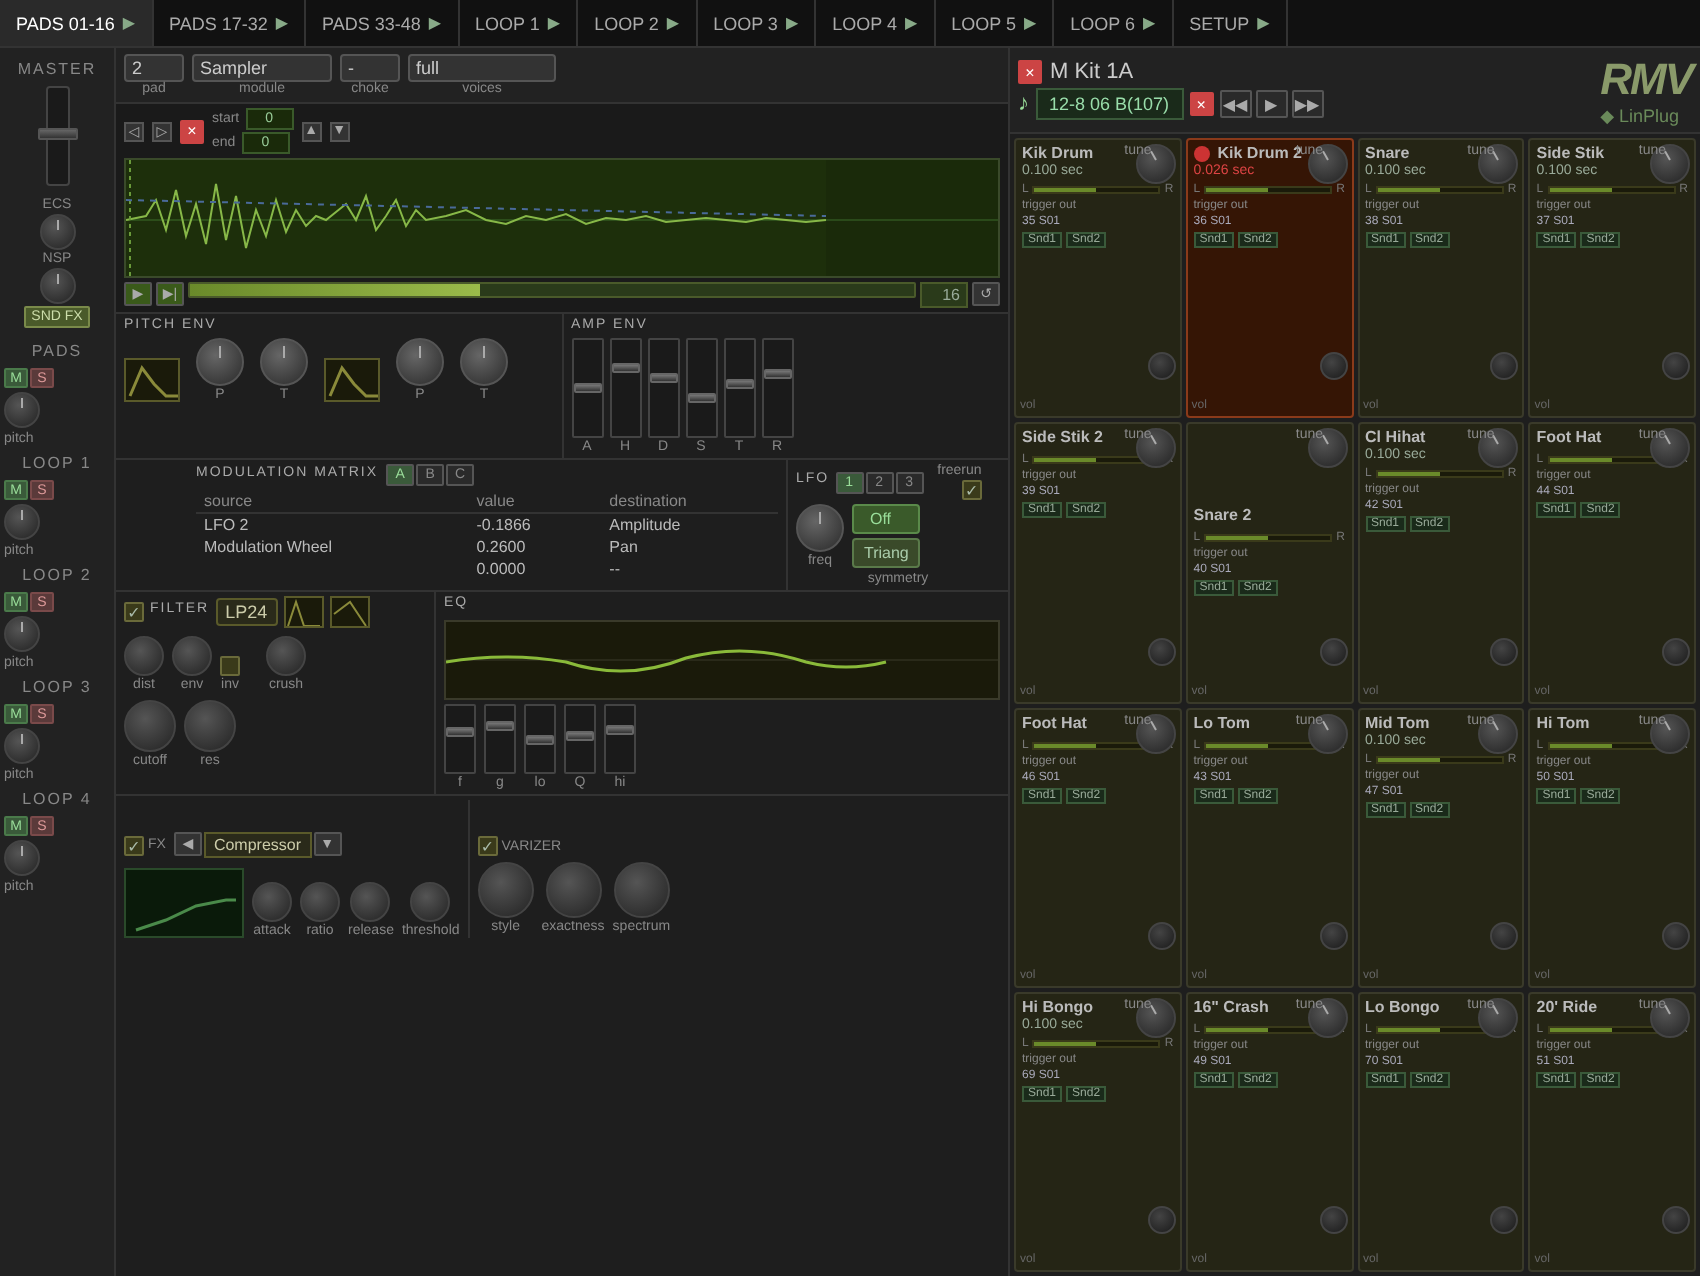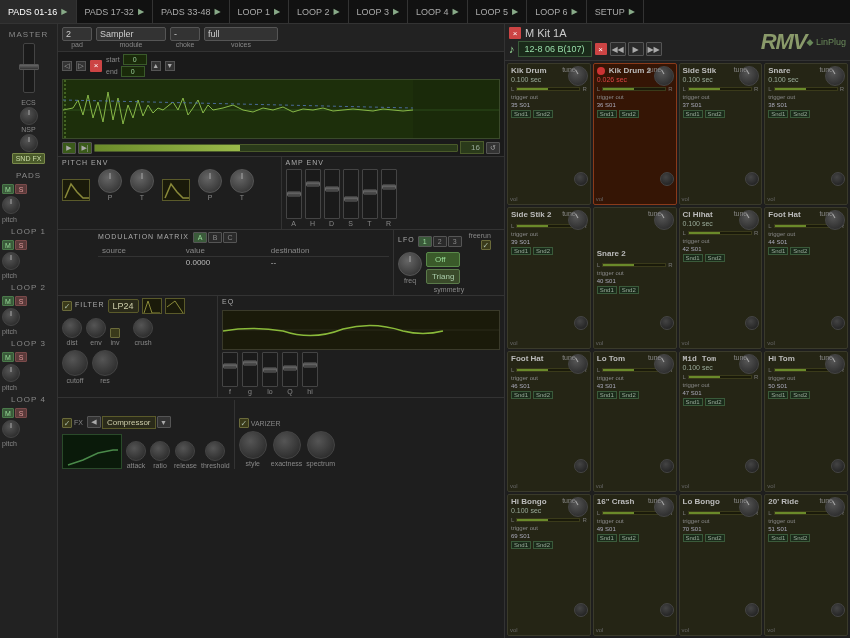--- a/index.html
+++ b/index.html
@@ -192,21 +192,20 @@
       height: 60px;
       position: relative;
       overflow: hidden;
     }
     .waveform-svg {
       width: 100%;
       height: 100%;
     }
     .waveform-controls {
       display: flex;
-      align-items: center;
       gap: 2px;
       margin-top: 2px;
     }
     .progress-bar {
       flex: 1;
       height: 8px;
       background: #2a3a1a;
       border: 1px solid #4a5a2a;
       border-radius: 1px;
       position: relative;
@@ -1033,20 +1032,30 @@
         <table class="mod-table">
           <thead>
             <tr>
               <th>source</th>
               <th>value</th>
               <th>destination</th>
             </tr>
           </thead>
           <tbody>
             <tr>
+              <td>LFO 2</td>
+              <td>-0.1866</td>
+              <td>Amplitude</td>
+            </tr>
+            <tr>
+              <td>Modulation Wheel</td>
+              <td>0.2600</td>
+              <td>Pan</td>
+            </tr>
+            <tr>
               <td></td>
               <td>0.0000</td>
               <td>--</td>
             </tr>
           </tbody>
         </table>
       </div>
       <div class="lfo-part">
         <div class="lfo-inner">
           <div class="lfo-row-top">
@@ -1243,21 +1252,21 @@
           <span class="musical-note">♪</span>
           <div class="tempo-display">12-8 06 B(107)</div>
           <div class="close-x">×</div>
           <div class="drum-header-controls">
             <div class="transport-btn">◀◀</div>
             <div class="transport-btn">▶</div>
             <div class="transport-btn">▶▶</div>
           </div>
         </div>
       </div>
-      <div style="display:flex; flex-direction:row; align-items:center;">
+      <div style="display:flex; flex-direction:column; align-items:flex-start;">
         <div class="rmv-logo">RMV</div>
         <div style="font-size:9px; color:#6a8a5a;">◆ <span>LinPlug</span></div>
       </div>
     </div>
 
     <div class="drum-grid" id="drum-grid">
     <div class="drum-row">
           <div class="drum-pad">
         <div style="display:flex; align-items:center; gap:2px;">
 
@@ -1310,63 +1319,63 @@
           <span class="snd-btn">Snd2</span>
         </div>
         <div class="pad-knob"></div>
         <div class="tune-label">tune</div>
         <div class="vol-knob-sm"></div>
         <div style="position:absolute; bottom:2px; left:2px; font-size:6px; color:#666;">vol</div>
       </div>
           <div class="drum-pad">
         <div style="display:flex; align-items:center; gap:2px;">
 
-          <span class="pad-name">Side Stik</span>
+          <span class="pad-name">Snare</span>
         </div>
         <span class="pad-time">0.100 sec</span>
         <div style="display:flex; align-items:center; gap:2px; margin-top:2px;">
           <div class="lr-label">L</div>
           <div class="lr-track">
             <div class="lr-fill" style="width:50%;"></div>
           </div>
           <div class="lr-label">R</div>
         </div>
         <div class="trigger-row">
           <span class="trigger-label">trigger out</span>
         </div>
         <div class="snd-row">
-          <span class="trigger-value">37 S01</span>
+          <span class="trigger-value">38 S01</span>
         </div>
         <div style="display:flex; gap:2px; margin-top:1px;">
           <span class="snd-btn">Snd1</span>
           <span class="snd-btn">Snd2</span>
         </div>
         <div class="pad-knob"></div>
         <div class="tune-label">tune</div>
         <div class="vol-knob-sm"></div>
         <div style="position:absolute; bottom:2px; left:2px; font-size:6px; color:#666;">vol</div>
       </div>
           <div class="drum-pad">
         <div style="display:flex; align-items:center; gap:2px;">
 
-          <span class="pad-name">Snare</span>
+          <span class="pad-name">Side Stik</span>
         </div>
         <span class="pad-time">0.100 sec</span>
         <div style="display:flex; align-items:center; gap:2px; margin-top:2px;">
           <div class="lr-label">L</div>
           <div class="lr-track">
             <div class="lr-fill" style="width:50%;"></div>
           </div>
           <div class="lr-label">R</div>
         </div>
         <div class="trigger-row">
           <span class="trigger-label">trigger out</span>
         </div>
         <div class="snd-row">
-          <span class="trigger-value">38 S01</span>
+          <span class="trigger-value">37 S01</span>
         </div>
         <div style="display:flex; gap:2px; margin-top:1px;">
           <span class="snd-btn">Snd1</span>
           <span class="snd-btn">Snd2</span>
         </div>
         <div class="pad-knob"></div>
         <div class="tune-label">tune</div>
         <div class="vol-knob-sm"></div>
         <div style="position:absolute; bottom:2px; left:2px; font-size:6px; color:#666;">vol</div>
       </div>
@@ -1536,21 +1545,21 @@
         <div style="display:flex; gap:2px; margin-top:1px;">
           <span class="snd-btn">Snd1</span>
           <span class="snd-btn">Snd2</span>
         </div>
         <div class="pad-knob"></div>
         <div class="tune-label">tune</div>
         <div class="vol-knob-sm"></div>
         <div style="position:absolute; bottom:2px; left:2px; font-size:6px; color:#666;">vol</div>
       </div>
           <div class="drum-pad">
-        <div style="display:flex; align-items:center; gap:2px;font-family:Liberation Mono, monospace;">
+        <div style="display:flex; align-items:center; gap:2px;">
 
           <span class="pad-name">Mid Tom</span>
         </div>
         <span class="pad-time">0.100 sec</span>
         <div style="display:flex; align-items:center; gap:2px; margin-top:2px;">
           <div class="lr-label">L</div>
           <div class="lr-track">
             <div class="lr-fill" style="width:50%;"></div>
           </div>
           <div class="lr-label">R</div>

